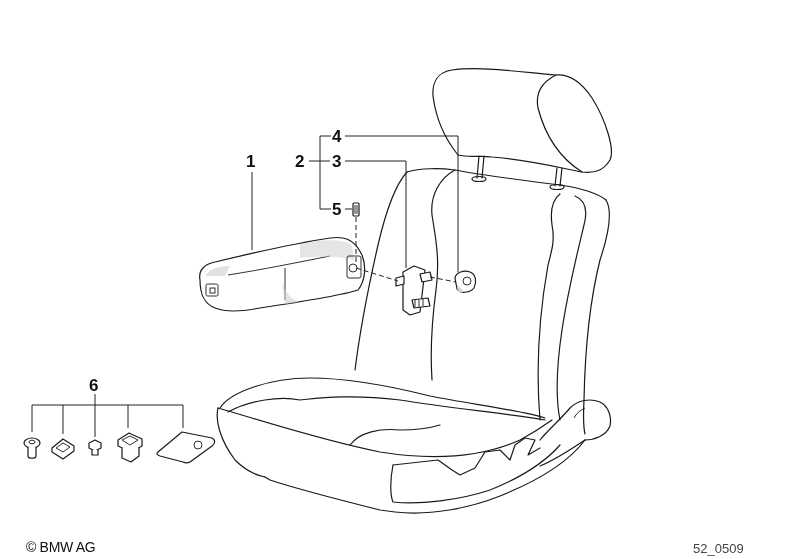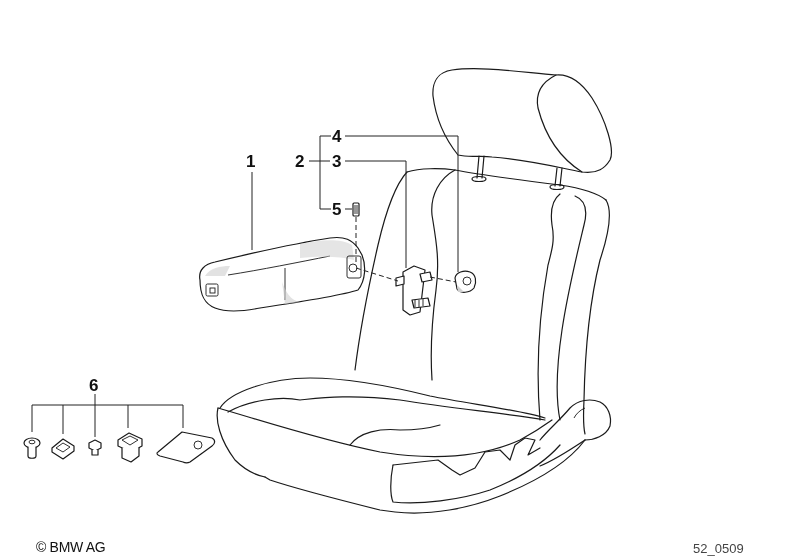--- a/index.html
+++ b/index.html
@@ -5,21 +5,21 @@
     html, body { margin: 0; padding: 0; background: #ffffff; }
     body { width: 799px; height: 559px; position: relative; overflow: hidden; font-family: "Liberation Sans", sans-serif; }
     #diagram { position: absolute; left: 0; top: 0; width: 799px; height: 559px; }
     .line { fill: none; stroke: #1a1a1a; stroke-width: 1.2; stroke-linecap: round; stroke-linejoin: round; }
     .thin { fill: none; stroke: #1a1a1a; stroke-width: 0.9; }
     .leader { fill: none; stroke: #222; stroke-width: 1; }
     .dash { fill: none; stroke: #222; stroke-width: 1; stroke-dasharray: 5 3; }
     .part-fill { fill: #ffffff; stroke: #1a1a1a; stroke-width: 1.2; stroke-linejoin: round; }
     .shade { fill: #cfcfcf; }
     .label { font-family: "Liberation Sans", sans-serif; font-weight: bold; font-size: 17px; fill: #111; }
-    .footer-left { position: absolute; left: 36px; top: 539px; font-size: 14px; color: #111; font-family: "Liberation Sans", sans-serif; letter-spacing: -0.3px; }
+    .footer-left { position: absolute; left: 26px; top: 539px; font-size: 14px; color: #111; font-family: "Liberation Sans", sans-serif; letter-spacing: -0.3px; }
     .footer-left .copy { font-size: 14px; }
     .footer-right { position: absolute; left: 693px; top: 541px; font-size: 13px; color: #444; font-family: "Liberation Sans", sans-serif; }
   </style>
 </head>
 <body>
 
 <svg id="diagram" viewBox="0 0 799 559" xmlns="http://www.w3.org/2000/svg">
 
   <g>
 

